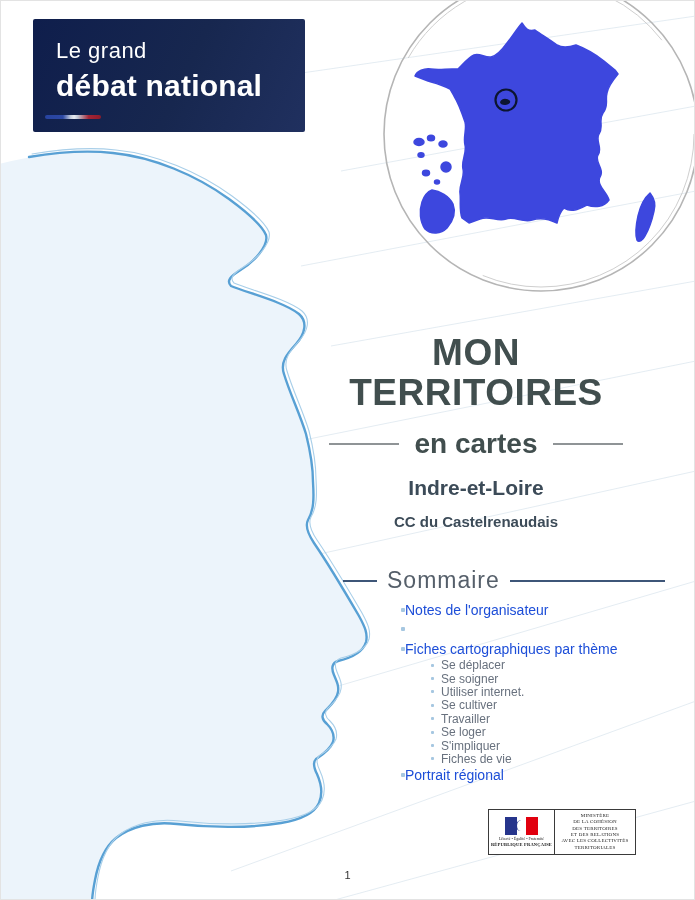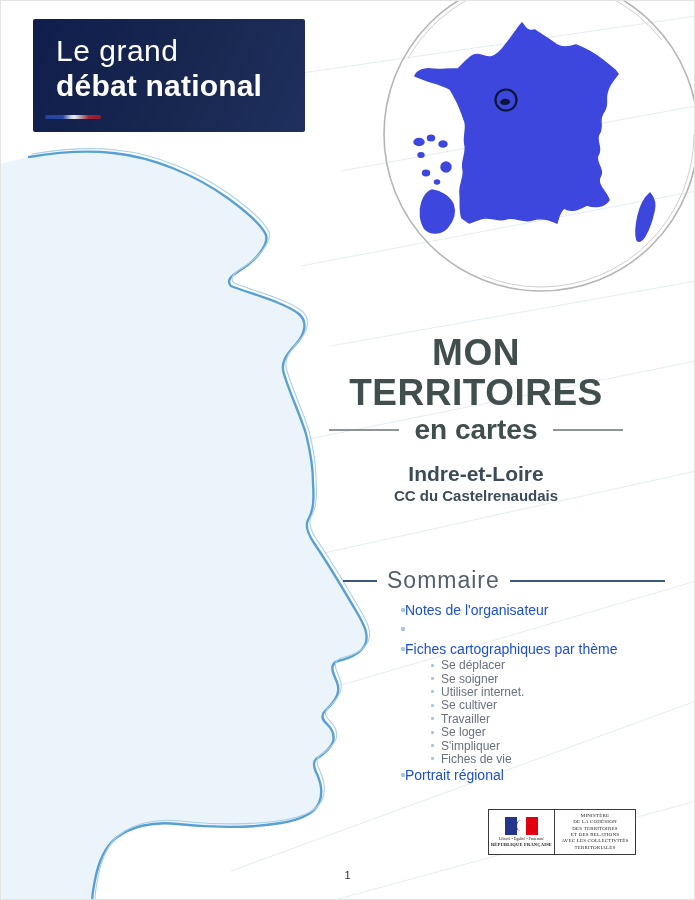--- a/index.html
+++ b/index.html
@@ -9,35 +9,35 @@
     border:1px solid #e3e3e3; box-sizing:border-box;
   }
   svg.bg { position:absolute; left:0; top:0; width:695px; height:900px; }
 
   
   .gd-logo {
     position:absolute; left:32px; top:18px; width:272px; height:113px;
     background:linear-gradient(115deg,#0f1e4c 0%,#17274f 55%,#20305f 100%);
     border-radius:2px; color:#fff; padding:15px 0 0 23px; box-sizing:border-box;
   }
-  .gd-line1 { font-size:30px; font-weight:300; letter-spacing:.5px; line-height:34px; }
+  .gd-line1 { font-size:22px; font-weight:300; letter-spacing:.5px; line-height:34px; }
   .gd-line2 { font-size:30px; font-weight:700; letter-spacing:.2px; line-height:36px; }
   .gd-flag {
     position:absolute; left:12px; bottom:13px; width:56px; height:4px; border-radius:2px;
     background:linear-gradient(90deg,#27439f 0%,#2c48a4 32%,#c7cfdd 46%,#e9ebf1 52%,#c3cad6 58%,#a42536 78%,#8e1b2b 100%);
   }
 
   
   .title-block { position:absolute; left:300px; top:332px; width:350px; text-align:center; }
   .title-main { font-size:37px; font-weight:900; letter-spacing:.5px; color:#414e4e; line-height:40px; }
-  .title-sub-row { display:flex; align-items:center; justify-content:center; gap:16px; margin-top:1px; }
+  .title-sub-row { display:flex; align-items:center; justify-content:center; gap:16px; margin-top:15px; }
   .title-sub { font-size:28px; font-weight:800; color:#414e4e; }
   .title-dash { width:70px; height:2px; background:#8f9496; }
   .dept { margin-top:16px; font-size:21px; font-weight:700; color:#3c4b58; line-height:24px; }
-  .terr { margin-top:1px; font-size:15px; font-weight:700; color:#3c4b58; }
+  .terr { margin-top:13px; font-size:15px; font-weight:700; color:#3c4b58; }
 
   
   .sommaire { position:absolute; left:342px; top:566px; width:322px; }
   .som-head-row { display:flex; align-items:center; gap:10px; }
   .som-dash { height:2px; background:#3e5678; }
   .som-dash-l { width:34px; }
   .som-dash-r { flex:1; }
   .som-title { font-size:23px; font-weight:300; letter-spacing:1px; color:#555f6a; }
   .som-list { margin-top:6px; }
   .som-item {

